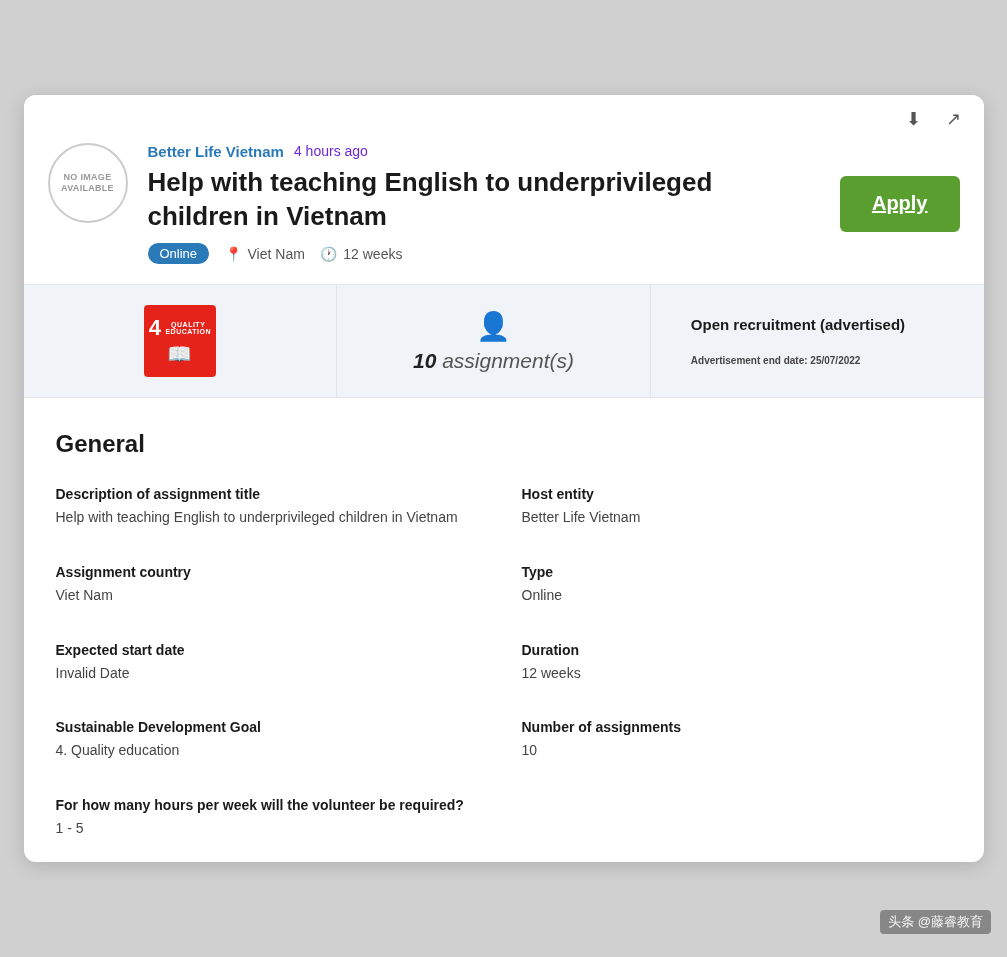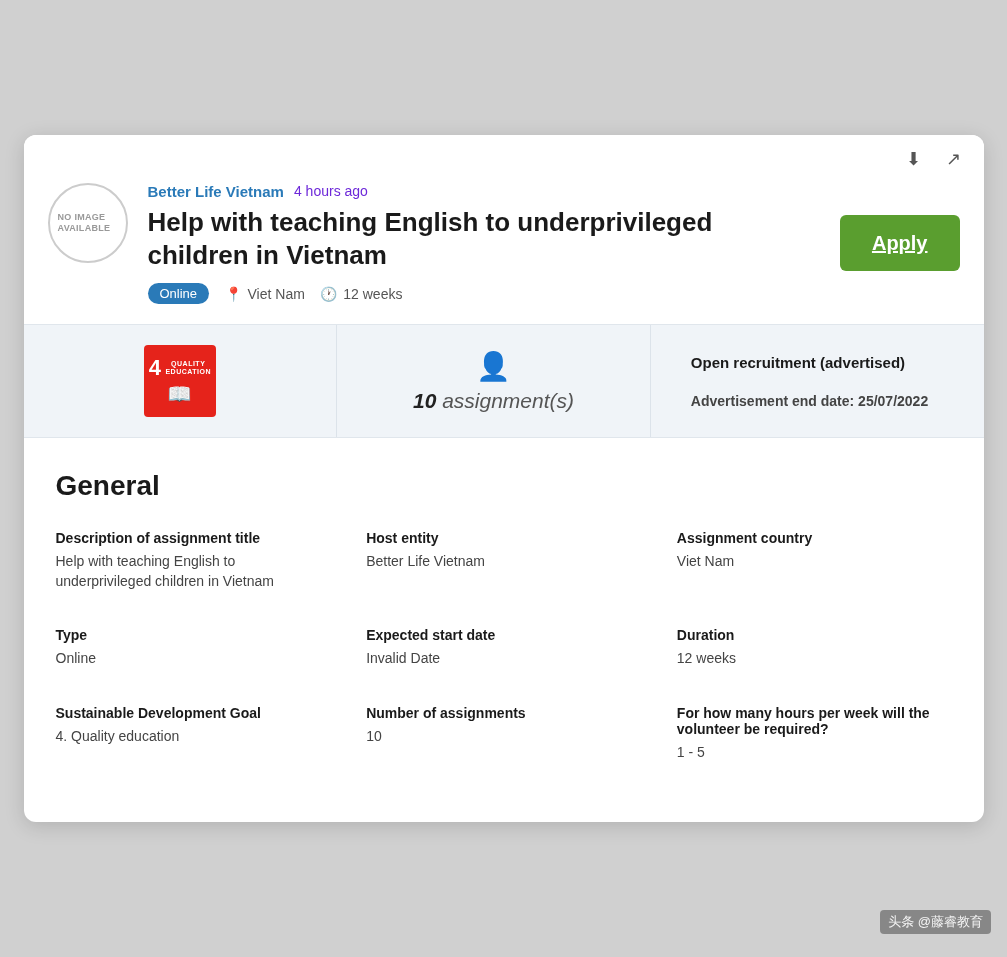--- a/index.html
+++ b/index.html
@@ -49,20 +49,21 @@
     }
     .no-image-box {
       width: 80px;
       height: 80px;
       border-radius: 50%;
       border: 2px solid #ccc;
       display: flex;
       align-items: center;
       justify-content: center;
       flex-shrink: 0;
+      text-align: center;
       color: #999;
       font-size: 9px;
       font-weight: 600;
       line-height: 1.2;
       letter-spacing: 0.3px;
       padding: 8px;
     }
     .header-content {
       flex: 1;
     }
@@ -200,39 +201,39 @@
       align-items: flex-start;
       padding-left: 40px;
       gap: 22px;
     }
     .recruitment-title {
       font-weight: 700;
       font-size: 15px;
       color: #1a1a1a;
     }
     .recruitment-date {
-      font-size: 14px;
+      font-size: 10px;
       color: #444;
     }
     .recruitment-date span {
       font-weight: 700;
     }
     
     .general {
       padding: 32px 32px 24px 32px;
     }
     .section-title {
-      font-size: 28px;
+      font-size: 24px;
       font-weight: 700;
       color: #1a1a1a;
       margin-bottom: 28px;
     }
     .fields-grid {
       display: grid;
-      grid-template-columns: 1fr 1fr 1fr;
+      grid-template-columns: 1fr 1fr;
       row-gap: 28px;
       column-gap: 40px;
       gap: 36px;
     }
     .field-group {}
     .field-label {
       font-weight: 700;
       font-size: 14px;
       color: #1a1a1a;
       margin-bottom: 6px;

